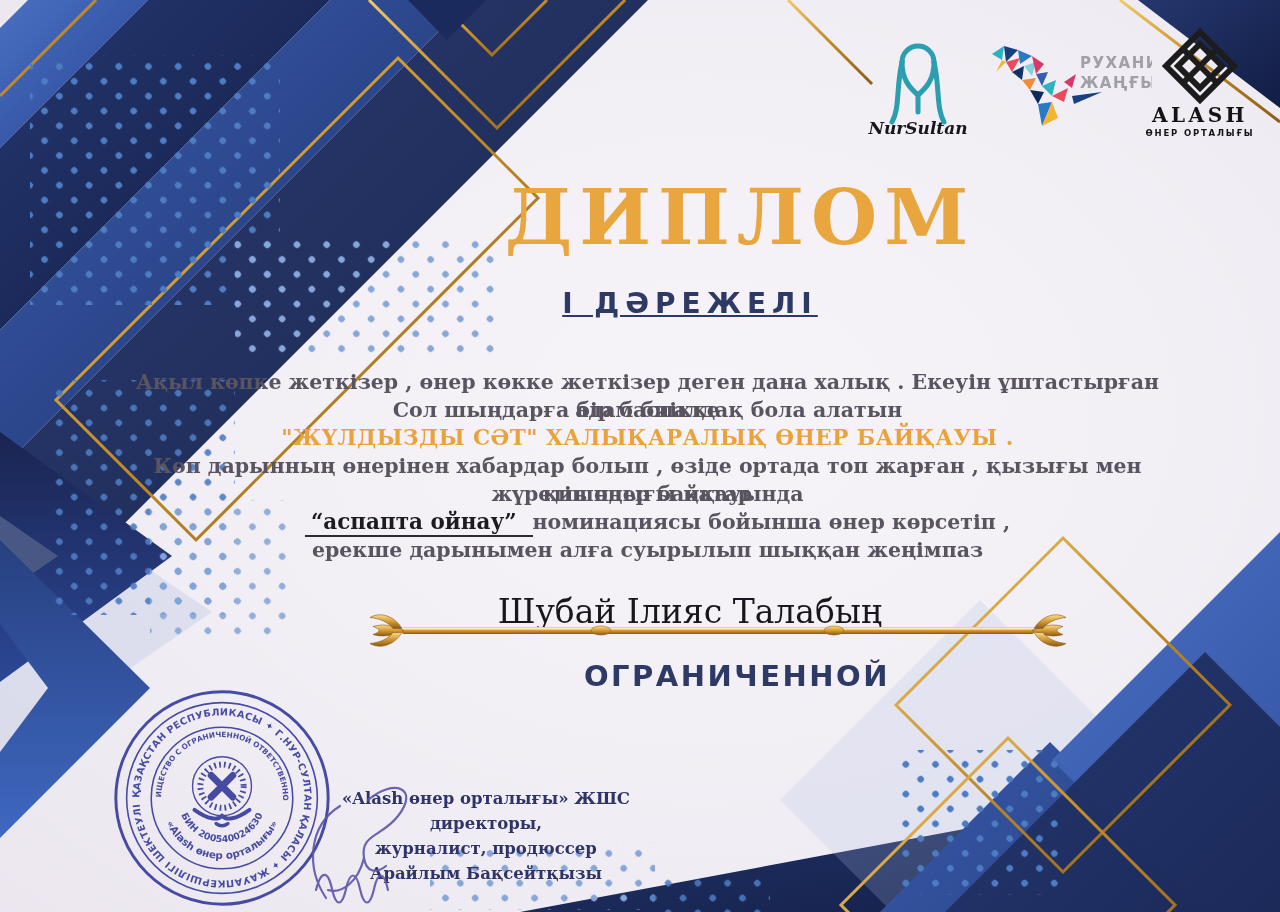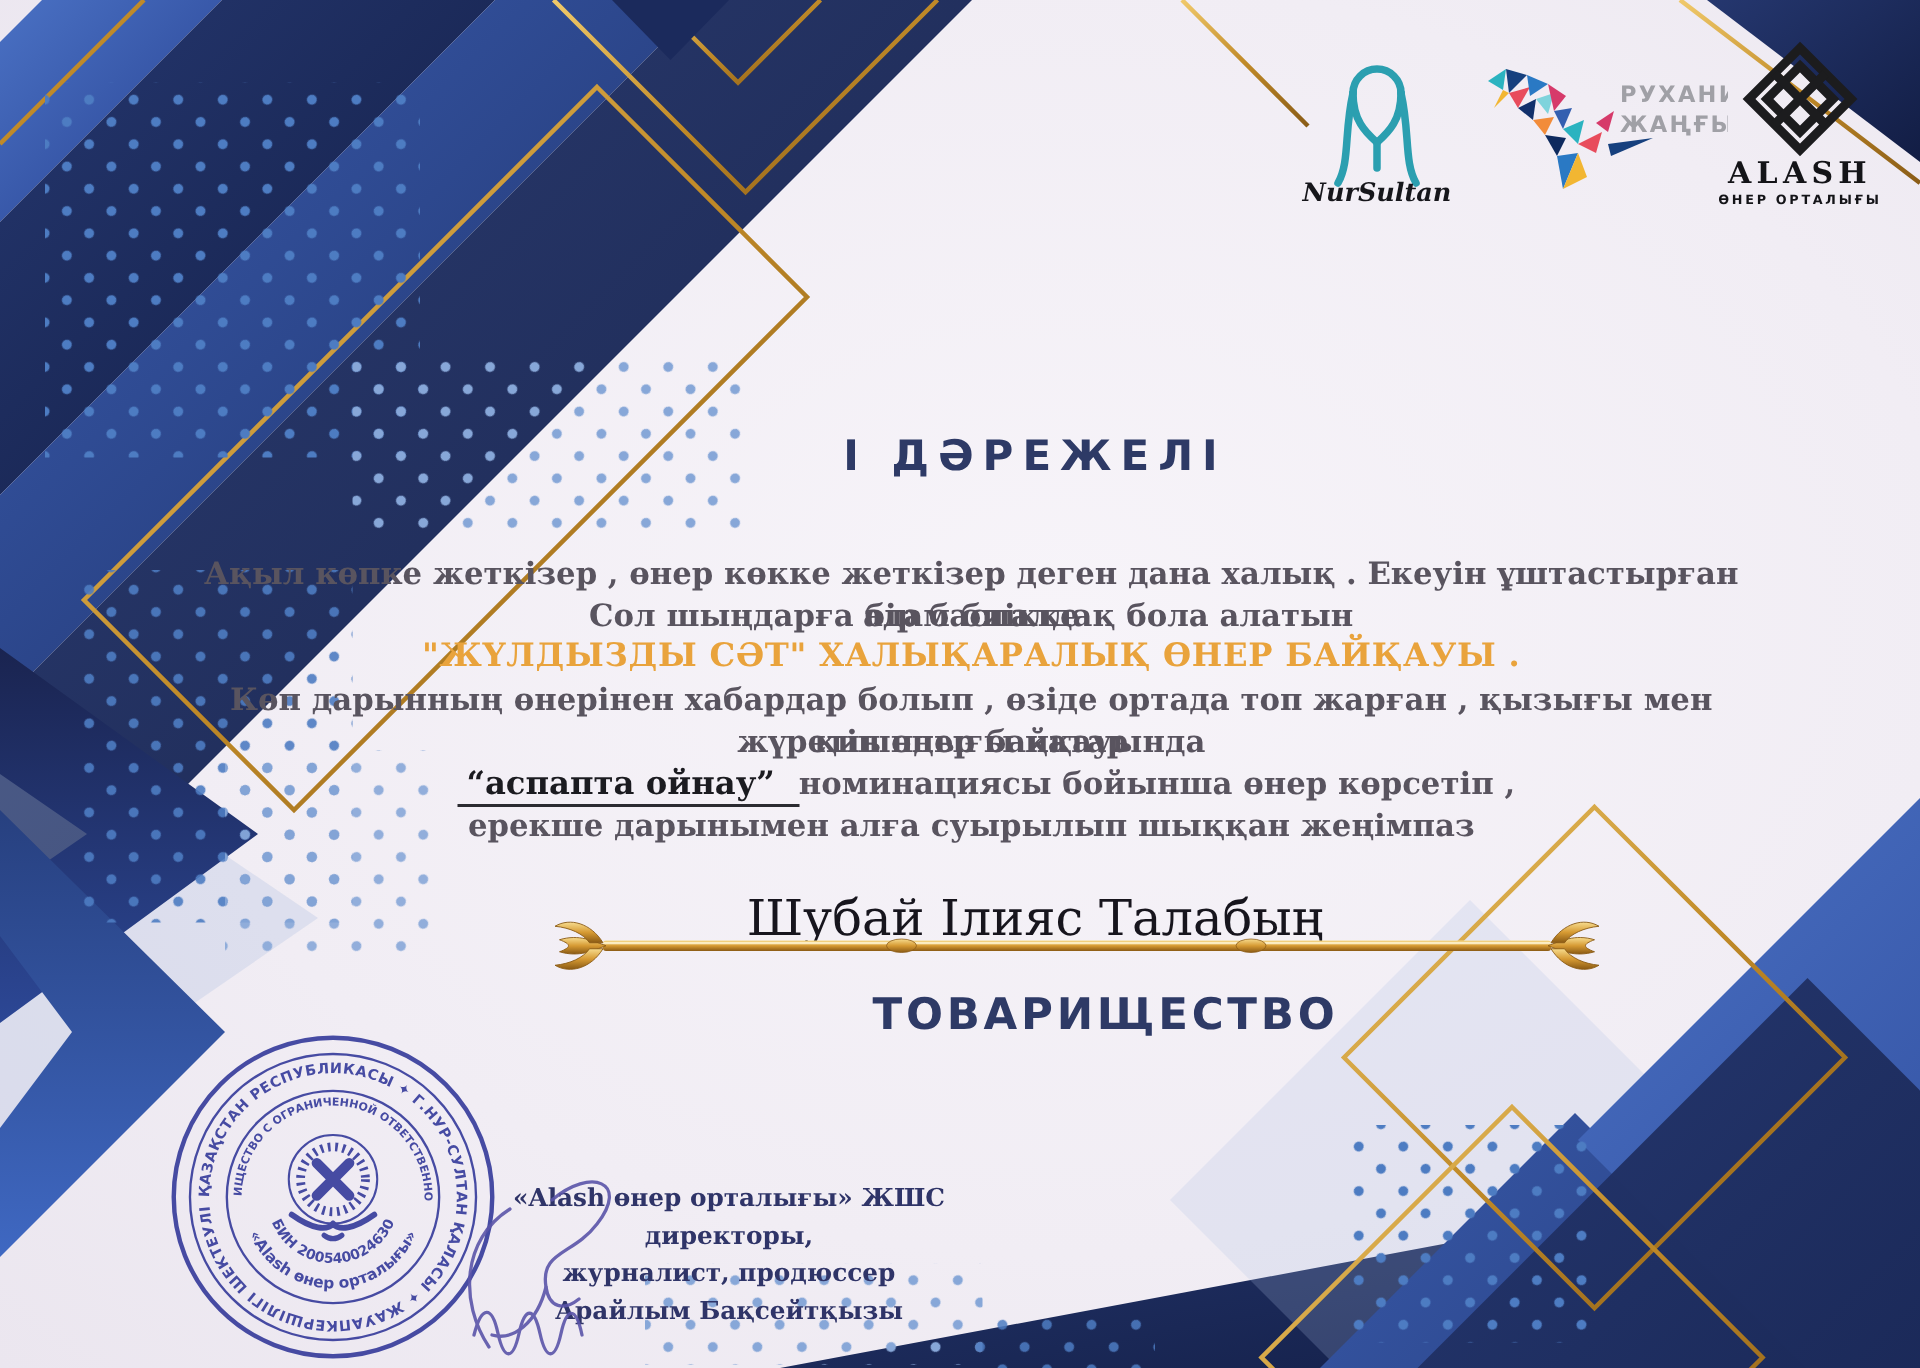--- a/index.html
+++ b/index.html
@@ -12,21 +12,21 @@
   .goldline{fill:none;stroke:url(#gGold);stroke-width:3;}
   .abs{position:absolute;z-index:2;}
   .logo-svg{position:absolute;z-index:2;}
 
   .title{
     left:200px;top:180px;width:1080px;text-align:center;
     font:bold 76px/1 "DejaVu Serif", serif;color:#e9a63e;letter-spacing:7px;
   }
   .degree{
     left:100px;top:290px;width:1180px;text-align:center;
-    font:bold 28px/1 "DejaVu Sans", sans-serif;color:#2e3a66;letter-spacing:6px;
+    font:bold 28px/1 "DejaVu Sans", sans-serif;color:#2e3a66;letter-spacing:6px;text-decoration:underline;
   }
   .bodytext{
     left:115px;top:368px;width:1065px;text-align:center;
     font:600 20.5px/28px "DejaVu Serif", serif;color:#59545f;
   }
   .bodytext .line{height:28px;}
   .contest{
     font:bold 21.5px/28px "DejaVu Serif", serif;color:#e9a33c;letter-spacing:0.5px;
   }
   .nom{
@@ -164,20 +164,21 @@
   <svg class="logo-svg" style="left:1146px;top:26px" width="108" height="114" viewBox="0 0 108 114">
     <g fill="none" stroke="#1c1c1e" stroke-width="6">
       <polygon points="54,6 88,40 54,74 20,40"></polygon>
       <polygon points="54,18 76,40 54,62 32,40"></polygon>
       <path d="M37,23 L71,57 M71,23 L37,57"></path>
     </g>
     <text x="54" y="96" text-anchor="middle" font-family="DejaVu Serif, serif" font-weight="bold" font-size="20" letter-spacing="3.5" fill="#141418">ALASH</text>
     <text x="54" y="110" text-anchor="middle" font-family="DejaVu Sans, sans-serif" font-weight="bold" font-size="8.5" letter-spacing="1.8" fill="#141418">ӨНЕР ОРТАЛЫҒЫ</text>
   </svg>
 
+  <div class="abs title">ДИПЛОМ</div>
   <div class="abs degree">І ДӘРЕЖЕЛІ</div>
 
   <div class="abs bodytext">
     <div class="line">Ақыл көпке жеткізер , өнер көкке жеткізер деген дана халық . Екеуін ұштастырған адам биікке</div>
     <div class="line">Сол шыңдарға бір баспалдақ бола алатын</div>
     <div class="line contest">"ЖҮЛДЫЗДЫ СӘТ" ХАЛЫҚАРАЛЫҚ ӨНЕР БАЙҚАУЫ .</div>
     <div class="line">Көп дарынның өнерінен хабардар болып , өзіде ортада топ жарған , қызығы мен қиындығы қатар</div>
     <div class="line">жүретін өнер байқауында</div>
     <div class="line">
       <span class="nom">“аспапта ойнау”</span><span class="nom-rest">номинациясы бойынша өнер көрсетіп ,</span>
@@ -204,21 +205,21 @@
       <path d="M-2,-2 C-10,-15 -24,-19 -34,-13 C-24,-12 -15,-8 -11,-2 Z"></path>
       <path d="M-2,2 C-10,15 -24,19 -34,13 C-24,12 -15,8 -11,2 Z"></path>
     </g>
     <g transform="translate(664,20.5) scale(-1,1)" fill="url(#goldRod)" stroke="#8a5a14" stroke-width="0.6">
       <path d="M0,0 C-8,-3 -18,-8 -31,-4 C-23,-1 -23,1 -31,4 C-18,8 -8,3 0,0 Z"></path>
       <path d="M-2,-2 C-10,-15 -24,-19 -34,-13 C-24,-12 -15,-8 -11,-2 Z"></path>
       <path d="M-2,2 C-10,15 -24,19 -34,13 C-24,12 -15,8 -11,2 Z"></path>
     </g>
   </svg>
 
-  <div class="abs award">ТОВАРИЩЕСТВО</div>
+  <div class="abs award">ОГРАНИЧЕННОЙ</div>
 
   <svg class="stamp" width="232" height="232" viewBox="-118 -118 236 236">
     <defs>
       <path id="pOuter" d="M -84,0 A 84,84 0 1 1 84,0 A 84,84 0 1 1 -84,0"></path>
       <path id="pInnerTop" d="M -62,0 A 62,62 0 0 1 62,0"></path>
       <path id="pInnerBottom" d="M -62,0 A 62,62 0 0 0 62,0"></path>
       <path id="pBin" d="M -42,16 A 45,45 0 0 0 42,16"></path>
     </defs>
     <g fill="none" stroke="#3a3f9d">
       <circle r="108" stroke-width="3"></circle>

